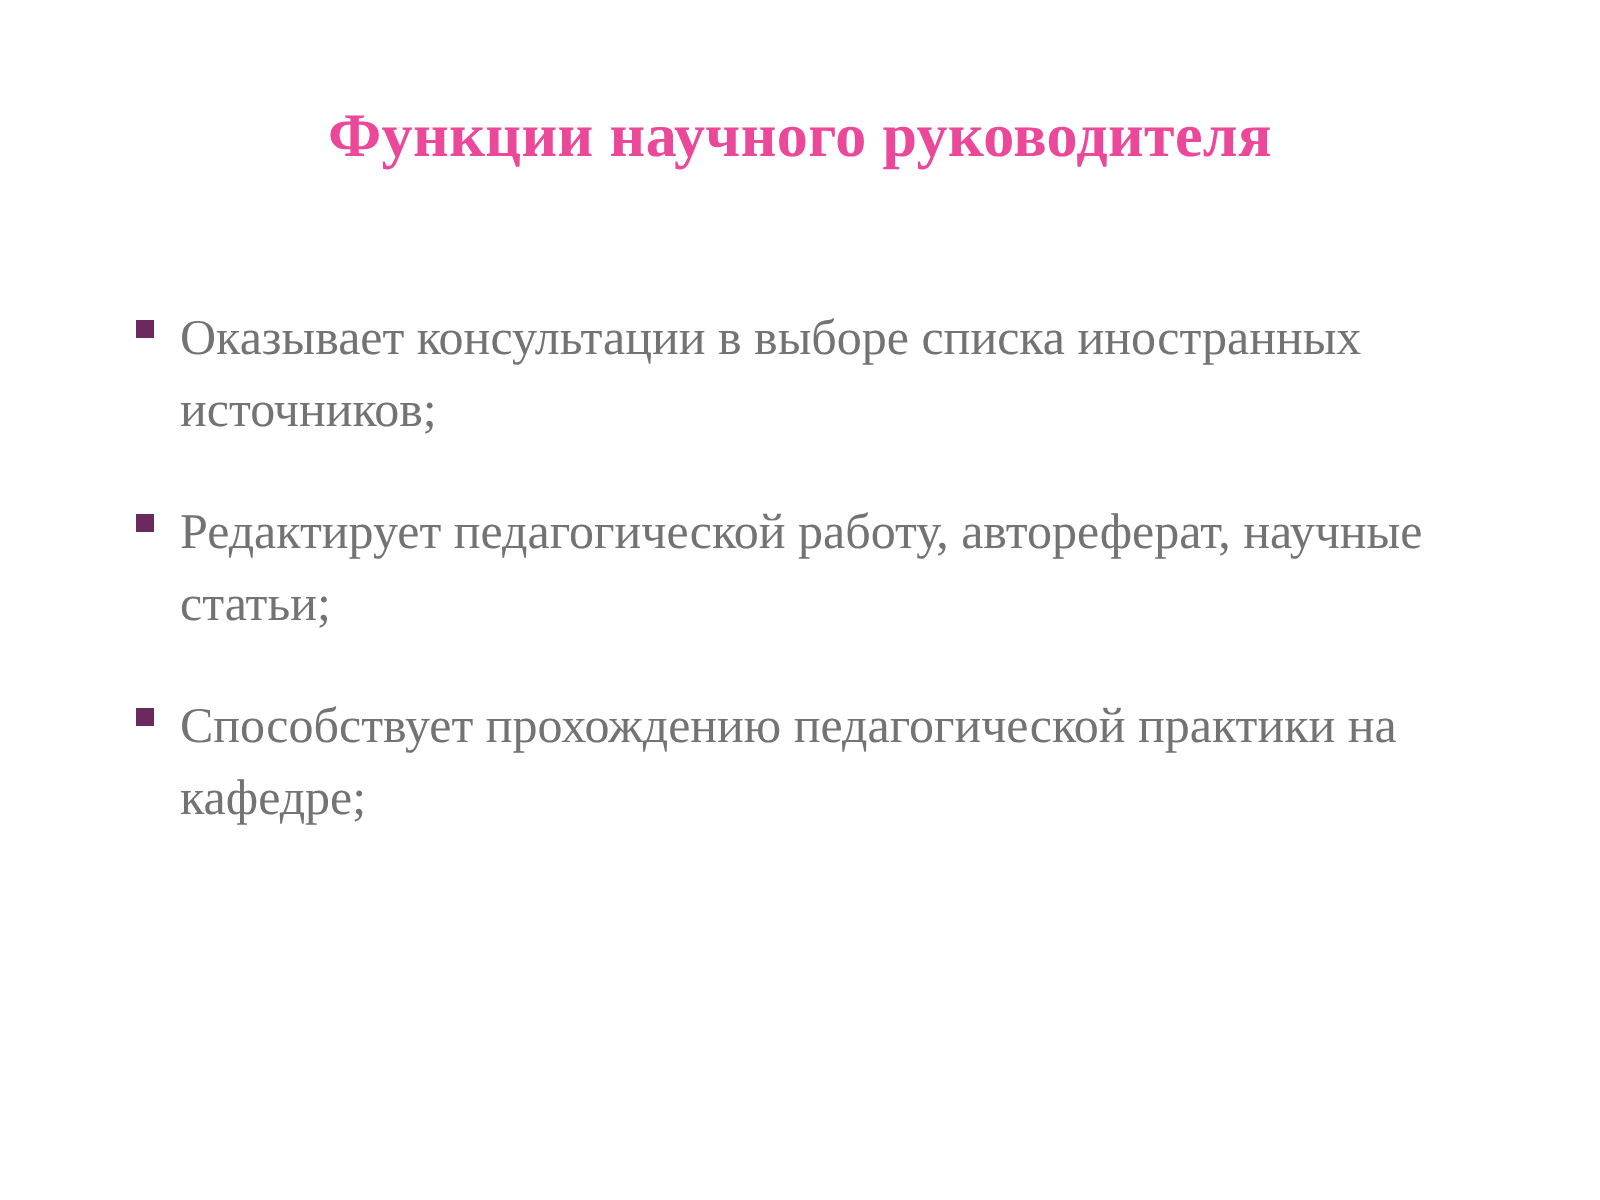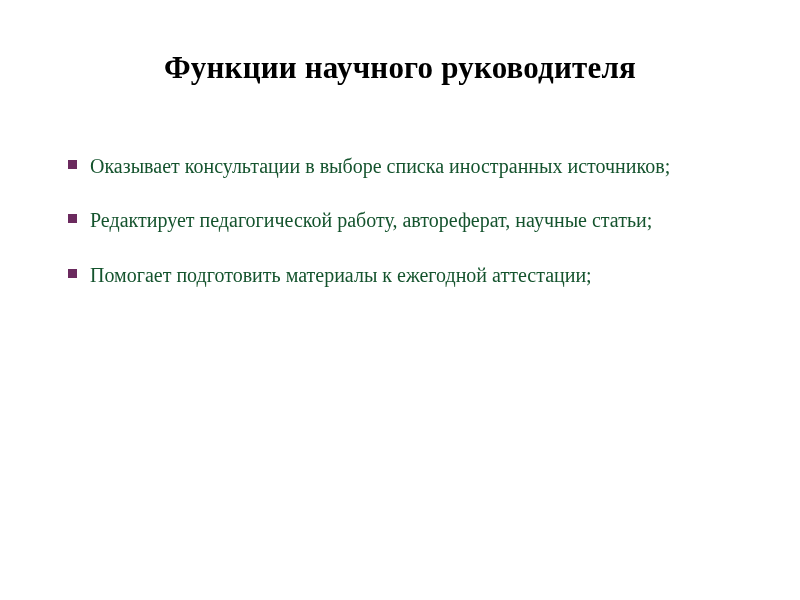--- a/index.html
+++ b/index.html
@@ -19,43 +19,43 @@
     height: 600px;
     background: #ffffff;
     box-sizing: border-box;
   }
   .slide-title {
     position: absolute;
     left: 60px;
     top: 48px;
     width: 680px;
     text-align: center;
-    color: #000000;
+    color: #ec4899;
     font-family: "Liberation Serif", serif;
     font-weight: bold;
     font-size: 31px;
     line-height: 1.27;
     letter-spacing: 0.2px;
   }
   .bullet-list {
     position: absolute;
     left: 60px;
     top: 152px;
     width: 660px;
     list-style: none;
     margin: 0;
     padding: 0;
   }
   .bullet-item {
     position: relative;
     padding-left: 30px;
     margin-bottom: 26px;
-    color: #14532d;
+    color: #737373;
     font-family: "Liberation Serif", serif;
-    font-size: 20px;
+    font-size: 25px;
     line-height: 1.42;
     text-align: left;
   }
   .bullet-item:last-child {
     margin-bottom: 0;
   }
   .bullet-marker {
     position: absolute;
     left: 8px;
     top: 8px;
@@ -80,21 +80,21 @@
     <li class="bullet-item">
       <span class="bullet-marker"></span>
       <span class="bullet-text">Оказывает консультации в выборе списка иностранных источников;</span>
     </li>
 
     <li class="bullet-item">
       <span class="bullet-marker"></span>
       <span class="bullet-text">Редактирует педагогической работу, автореферат, научные статьи;</span>
     </li>
 
-
     <li class="bullet-item">
       <span class="bullet-marker"></span>
-      <span class="bullet-text">Помогает подготовить материалы к ежегодной аттестации;</span>
+      <span class="bullet-text">Способствует прохождению  педагогической практики на кафедре;</span>
     </li>
+
 
   </ul>
 
 </div>
 
 </body></html>

